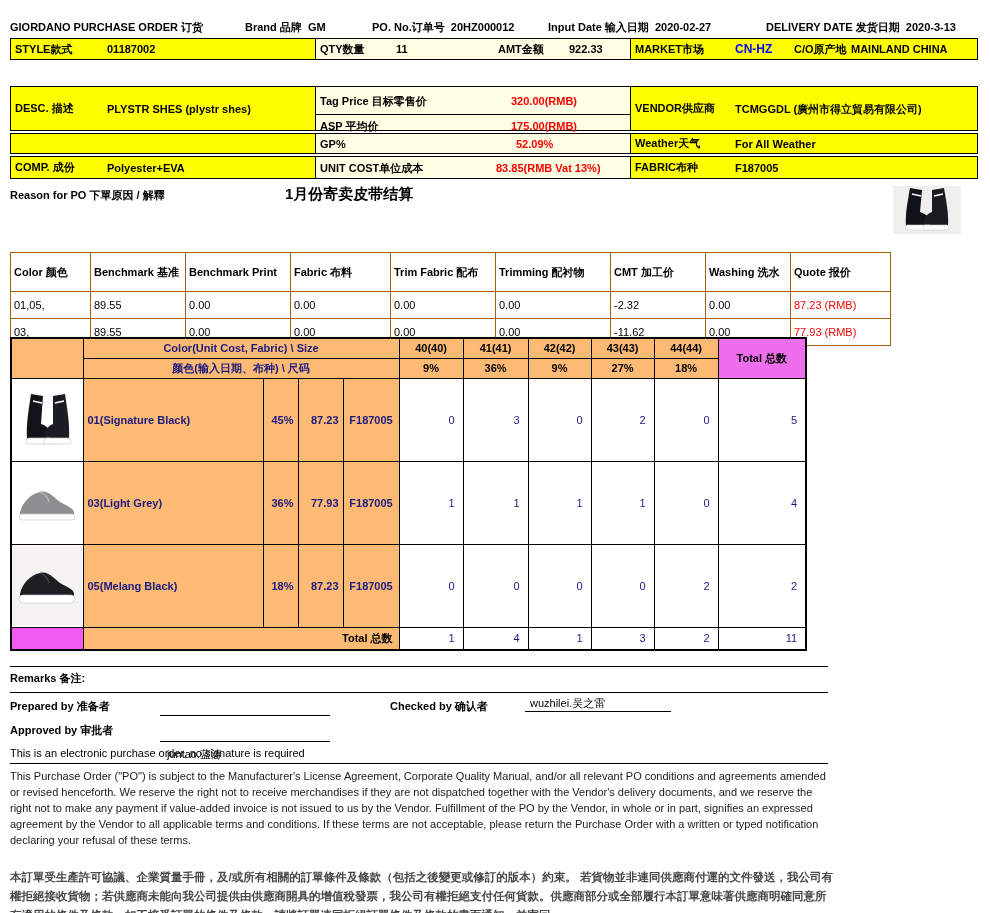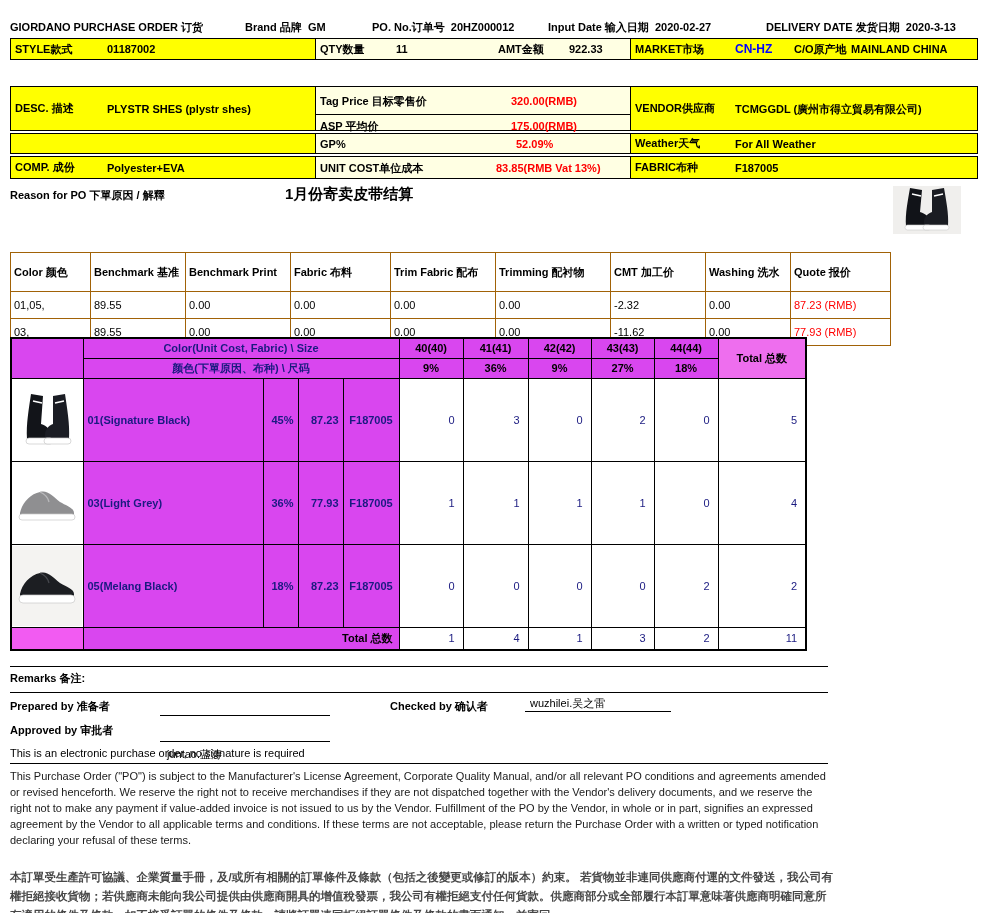--- a/index.html
+++ b/index.html
@@ -30,21 +30,21 @@
   .btable { position:absolute; left:10px; top:252px; border-collapse:collapse;
             table-layout:fixed; width:880px; }
   .btable th, .btable td { border:1px solid #a16207; text-align:left; padding:7px 3px; }
   .btable th { font-weight:bold; height:39px; font-size:11px; }
   .btable td { height:22px; font-size:11px; }
 
   
   .ptable { position:absolute; left:10px; top:337px; border-collapse:collapse;
             table-layout:fixed; width:796px; border:2px solid #000; }
   .ptable td { border:1px solid #000; font-size:11px; }
-  .pink   { background:#d946ef; }
+  .pink   { background:#fdba74; }
   .pinkd  { background:#EE6EEE; }
   .pinkb  { background:#F25BF2; }
   .navy   { color:#1A1A80; }
   .hdrc   { text-align:center; font-weight:bold; height:20px; }
   .qty    { text-align:right; padding-right:8px; color:#1A1A80; }
   .rowh   { height:83px; }
   .namec  { padding-left:4px; font-weight:bold; color:#1A1A80; }
   .pctc   { text-align:right; padding-right:4px; font-weight:bold; color:#1A1A80; }
   .fabc   { text-align:center; font-weight:bold; color:#1A1A80; }
   .totlab { text-align:right; padding-right:6px; font-weight:bold; height:23px; }
@@ -234,21 +234,21 @@
       <td class="pink" rowspan="2"></td>
       <td class="pink hdrc navy" colspan="4">Color(Unit Cost, Fabric) \ Size</td>
       <td class="pink hdrc">40(40)</td>
       <td class="pink hdrc">41(41)</td>
       <td class="pink hdrc">42(42)</td>
       <td class="pink hdrc">43(43)</td>
       <td class="pink hdrc">44(44)</td>
       <td class="pinkd hdrc" rowspan="2">Total 总数</td>
     </tr>
     <tr>
-      <td class="pink hdrc navy" colspan="4">颜色(下單原因、布种) \ 尺码</td>
+      <td class="pink hdrc navy" colspan="4">颜色(输入日期、布种) \ 尺码</td>
       <td class="pink hdrc">9%</td>
       <td class="pink hdrc">36%</td>
       <td class="pink hdrc">9%</td>
       <td class="pink hdrc">27%</td>
       <td class="pink hdrc">18%</td>
     </tr>
 
     <tr class="rowh">
       <td class="imgcell">
         <div class="shoebox" style="background:#ffffff;">

